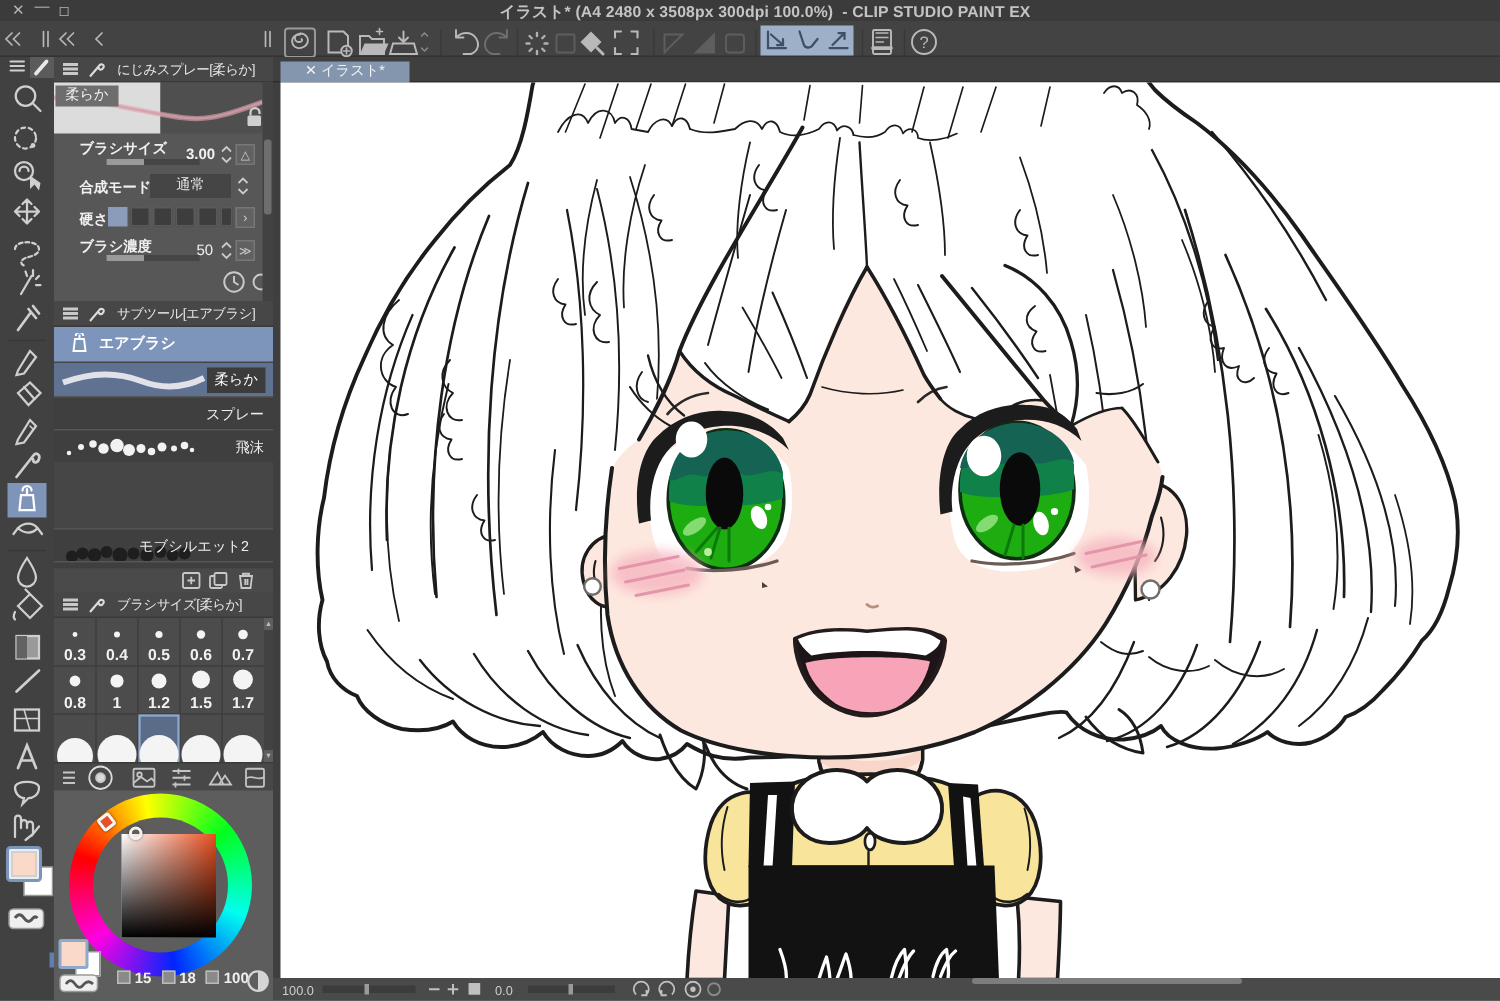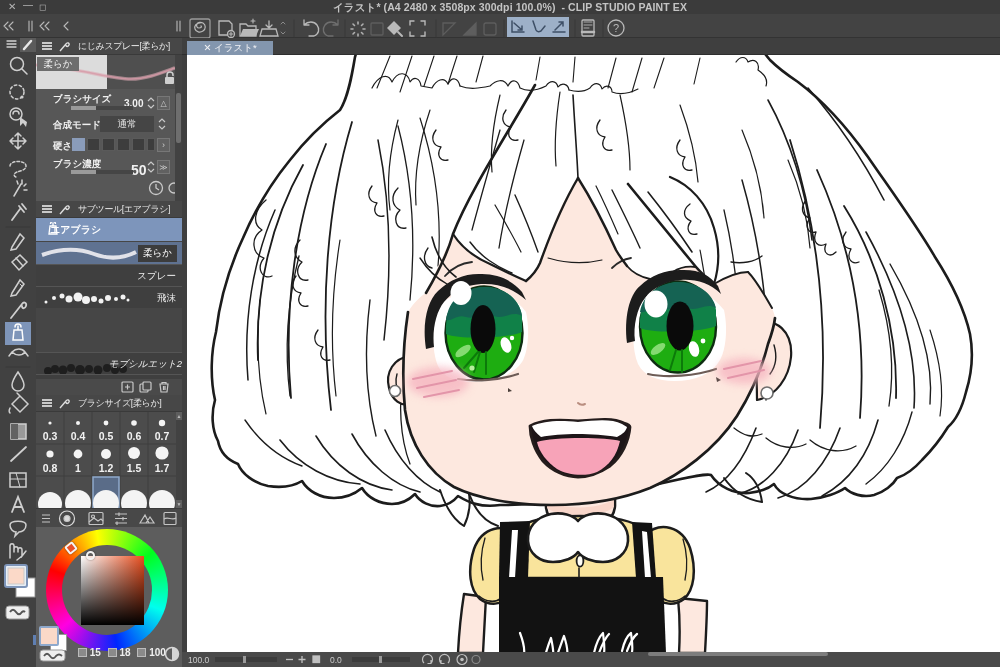--- a/index.html
+++ b/index.html
@@ -221,21 +221,21 @@
       </svg>
     <div style="position:absolute;left:17px;top:102px;color:#f0f0f0;font-size:9.5px;font-weight:bold;">硬さ</div>
     <div style="position:absolute;left:36px;top:100px;width:13px;height:13px;background:#8a9cba;"></div>
     <div style="position:absolute;left:51px;top:100px;width:13px;height:13px;background:#3d3d3d;border:1px solid #5a5a5a;"></div>
     <div style="position:absolute;left:66px;top:100px;width:13px;height:13px;background:#3d3d3d;border:1px solid #5a5a5a;"></div>
     <div style="position:absolute;left:81px;top:100px;width:13px;height:13px;background:#3d3d3d;border:1px solid #5a5a5a;"></div>
     <div style="position:absolute;left:96px;top:100px;width:13px;height:13px;background:#3d3d3d;border:1px solid #5a5a5a;"></div>
     <div style="position:absolute;left:111px;top:100px;width:8px;height:13px;background:#3d3d3d;border:1px solid #5a5a5a;"></div>
     <div style="position:absolute;left:121px;top:100px;width:13px;height:14px;background:#616161;border:1px solid #777;color:#ccc;font-size:9px;text-align:center;line-height:13px;">›</div>
     <div style="position:absolute;left:17px;top:120px;color:#f0f0f0;font-size:9.5px;font-weight:bold;">ブラシ濃度</div>
-    <div style="position:absolute;left:95px;top:124px;color:#f0f0f0;font-size:14px;font-weight:bold;">50</div>
+    <div style="position:absolute;left:95px;top:124px;color:#f0f0f0;font-size:10px;font-weight:normal;">50</div>
     <svg width="10" height="14" style="position:absolute;left:110px;top:122px">
         <path d="M 2 5 L 5 2 L 8 5 M 2 9 L 5 12 L 8 9" stroke="#c9c9c9" fill="none" stroke-width="1.2"></path>
       </svg>
     <div style="position:absolute;left:121px;top:122px;width:13px;height:14px;background:#616161;border:1px solid #777;color:#ccc;font-size:8px;text-align:center;line-height:13px;">≫</div>
     <div style="position:absolute;left:35px;top:132px;width:62px;height:4px;background:#454545;">
         <div style="width:40%;height:4px;background:#9a9a9a;"></div>
       </div>
     <svg width="34" height="16" style="position:absolute;left:112px;top:142px">
       <circle cx="8" cy="8" r="6.5" fill="none" stroke="#c9c9c9" stroke-width="1.3"></circle>
         <path d="M 8 4 L 8 8 L 11 10" stroke="#c9c9c9" fill="none" stroke-width="1.3"></path>
@@ -255,21 +255,21 @@
         </span>
       <svg width="14" height="12" style="position:absolute;left:22px;top:3px">
           <path d="M 2 10 L 8 3 M 8 3 C 9 1 12 2 11 4 C 10 6 8 6 8 4" stroke="#ddd" fill="none" stroke-width="1.4"></path>
         </svg>
       <span class="ptitle">サブツール[エアブラシ]</span>
       </div>
     <div style="position:absolute;left:0px;top:17px;width:146px;height:23px;background:#7d95bb;color:#ffffff;font-size:10px;font-weight:bold;line-height:23px;">
       <svg width="14" height="15" style="position:absolute;left:10px;top:4px">
           <path d="M 7 1 L 7 4 M 4 4 L 10 4 L 11 12 L 3 12 Z M 4.5 2 a 2.5 2.5 0 0 1 5 0" stroke="#fff" fill="none" stroke-width="1.3"></path>
         </svg>
-      <span style="margin-left:14px;">エアブラシ</span></div>
+      <span style="margin-left:30px;">エアブラシ</span></div>
     <div style="position:absolute;left:0;top:41px;width:146px;height:22px;background:#5f7291;">
       <svg width="100" height="22" style="position:absolute;left:2px;top:0">
           <path d="M 4 13 C 24 6 40 6 56 12 C 72 18 86 16 98 10" stroke="#e8e8ee" fill="none" stroke-width="4" opacity="0.95"></path>
         </svg>
       <div style="position:absolute;right:5px;top:3px;background:#3c3c3c;color:#fff;font-size:9.5px;padding:2px 5px;">柔らか</div>
       </div>
     <div style="position:absolute;left:0;top:63px;width:146px;height:22px;background:#3f3f3f;border-top:1px solid #555;">
       <div style="position:absolute;right:6px;top:5px;color:#eee;font-size:9.5px;">スプレー</div>
       </div>
     <div style="position:absolute;left:0;top:85px;width:146px;height:22px;background:#3f3f3f;border-top:1px solid #555;">
@@ -299,21 +299,21 @@
             <circle cx="25" cy="17" r="4.5"></circle>
             <circle cx="33" cy="15" r="4"></circle>
             <circle cx="42" cy="17" r="5"></circle>
             <circle cx="51" cy="16" r="4"></circle>
             <circle cx="60" cy="17" r="4.5"></circle>
             <circle cx="69" cy="15" r="4"></circle>
             <circle cx="77" cy="17" r="4"></circle>
             <circle cx="85" cy="16" r="4"></circle>
           </g>
         </svg>
-      <div style="position:absolute;right:0;top:5px;color:#eee;font-size:9.5px;font-style:italic;">モブシルエット2</div>
+      <div style="position:absolute;right:16px;top:5px;color:#eee;font-size:9.5px;">モブシルエット2</div>
       </div>
     <div style="position:absolute;left:0;top:173px;width:146px;height:5px;background:#3f3f3f;border-top:1px solid #555;"></div>
     <div style="position:absolute;left:0;top:178px;width:146px;height:16px;background:#4a4a4a;">
       <svg width="60" height="14" style="position:absolute;right:2px;top:1px" fill="none" stroke="#c9c9c9" stroke-width="1.2">
         <rect x="2" y="2" width="11" height="10" rx="1"></rect>
           <path d="M 7.5 4.5 L 7.5 9.5 M 5 7 L 10 7"></path>
         <rect x="20" y="4" width="8" height="8" rx="1"></rect>
           <rect x="23" y="2" width="8" height="8" rx="1" fill="#4a4a4a"></rect>
         <path d="M 40 4 L 48 4 L 47 12 L 41 12 Z M 42 4 L 42 2.5 L 46 2.5 L 46 4 M 43.5 6 L 43.5 10 M 45 6 L 45 10"></path>
       </svg>

